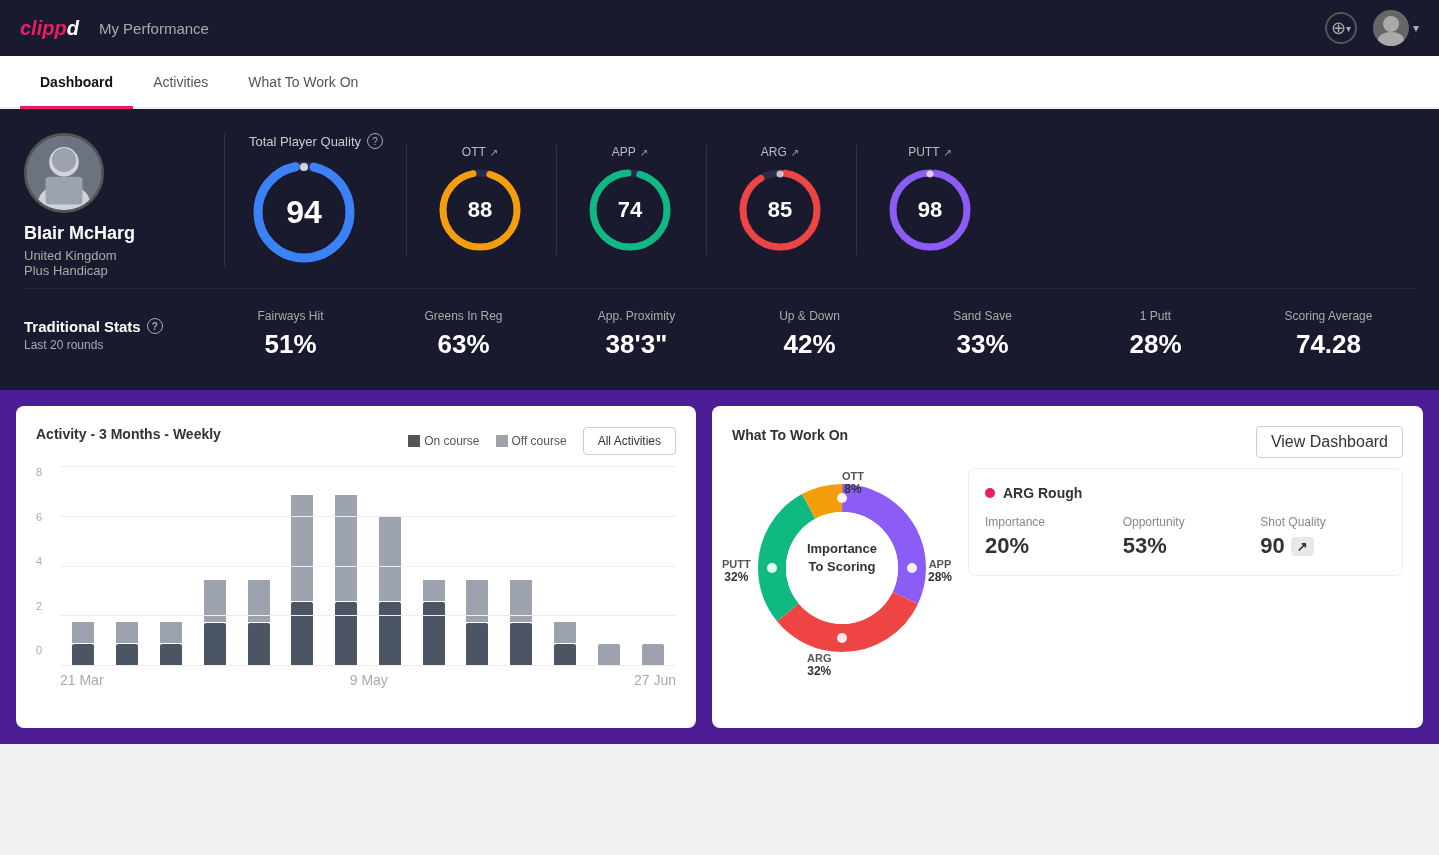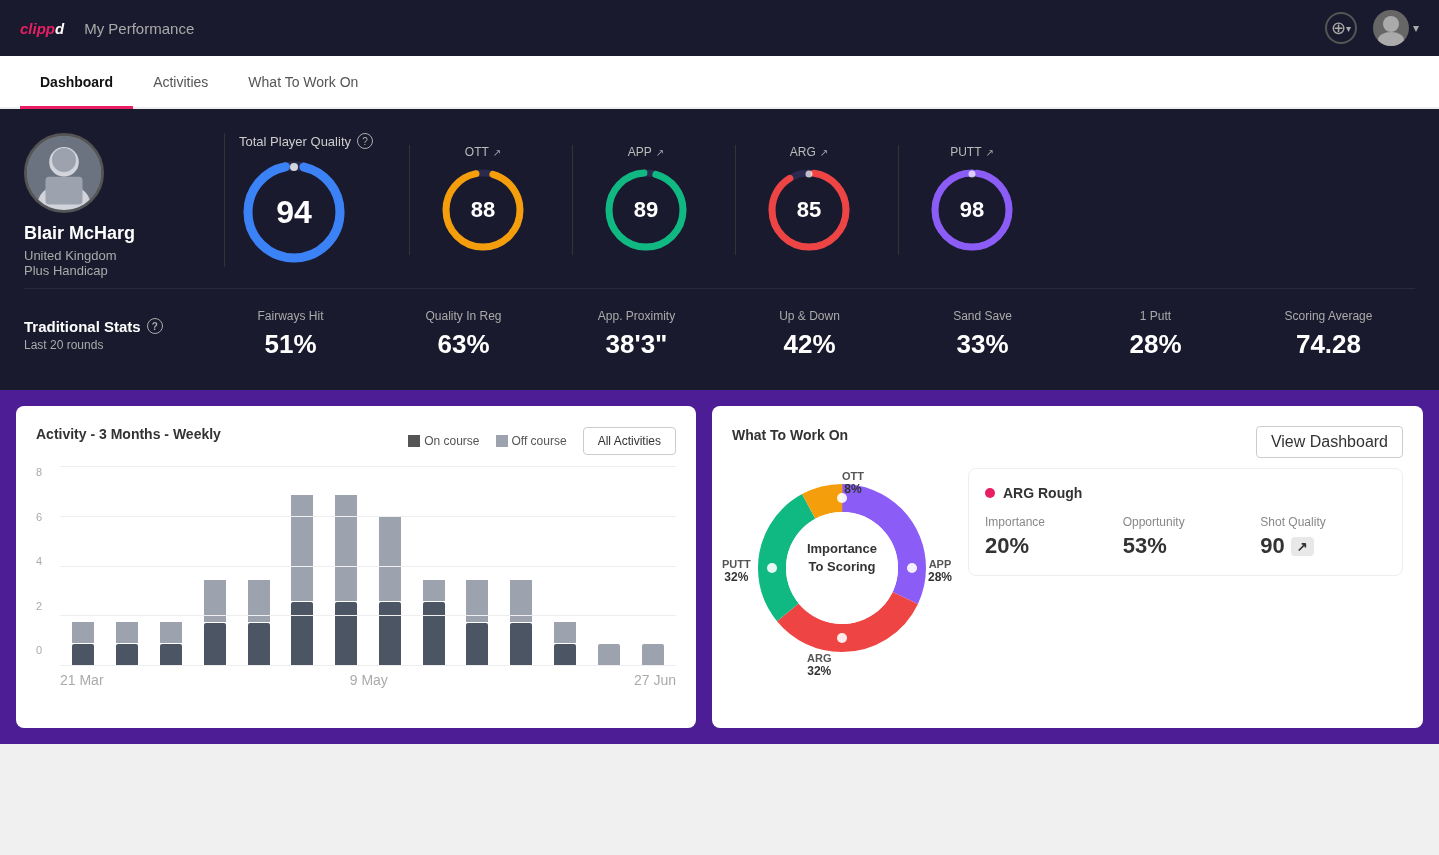--- a/index.html
+++ b/index.html
@@ -7,21 +7,21 @@
 
     
     .header {
       background: #1a1a2e;
       display: flex;
       align-items: center;
       padding: 0 20px;
       height: 56px;
       justify-content: space-between;
     }
-    .logo { color: #e91e63; font-size: 15px; font-weight: bold; font-style: italic; }
+    .logo { color: #e91e63; font-size: 20px; font-weight: bold; font-style: italic; }
     .logo span { color: #fff; }
     .header-title { color: #aaa; font-size: 15px; margin-left: 20px; }
     .header-left { display: flex; align-items: center; }
     .header-right { display: flex; align-items: center; gap: 16px; }
     .header-add { border: 2px solid #555; border-radius: 50%; width: 32px; height: 32px; display: flex; align-items: center; justify-content: center; color: #aaa; font-size: 18px; cursor: pointer; }
     .header-avatar { width: 36px; height: 36px; border-radius: 50%; background: #666; overflow: hidden; display: flex; align-items: center; justify-content: center; }
     .header-caret { color: #aaa; font-size: 12px; }
 
     
     .tabs {
@@ -65,22 +65,22 @@
     }
     .player-name { font-size: 18px; font-weight: 700; color: #fff; margin-bottom: 4px; }
     .player-country { font-size: 13px; color: #aaa; }
     .player-handicap { font-size: 13px; color: #aaa; }
 
     .metrics-row {
       display: flex;
       align-items: center;
       flex: 1;
       border-left: 1px solid #333;
-      padding-left: 14px;
-      gap: 16px;
+      padding-left: 24px;
+      gap: 3px;
       text-align: center;
     }
     .tpq-section { display: flex; flex-direction: column; align-items: flex-start; padding-right: 20px; }
     .tpq-label { font-size: 13px; color: #ccc; display: flex; align-items: center; gap: 6px; margin-bottom: 8px; }
     .tpq-circle-wrap { position: relative; width: 110px; height: 110px; }
 
     .metric-item {
       display: flex; flex-direction: column; align-items: center;
       padding: 0 28px;
       border-left: 1px solid #333;
@@ -246,21 +246,21 @@
       <div class="metric-item">
         <div class="metric-label">
           <span>APP</span>
           <span class="metric-arrow">↗</span>
         </div>
         <div class="metric-circle">
           <svg width="90" height="90" viewBox="0 0 90 90">
             <circle cx="45" cy="45" r="37" fill="none" stroke="#2a2a4e" stroke-width="7"></circle>
             <circle cx="45" cy="45" r="37" fill="none" stroke="#10b981" stroke-width="7" stroke-dasharray="220 232" stroke-dashoffset="-10" stroke-linecap="round" transform="rotate(-90 45 45)"></circle>
           </svg>
-          <div class="ring-number-sm">89</div>
+          <div class="ring-number-sm">74</div>
         </div>
       </div>
 
       <div class="metric-item">
         <div class="metric-label">
           <span>ARG</span>
           <span class="metric-arrow">↗</span>
         </div>
         <div class="metric-circle">
           <svg width="90" height="90" viewBox="0 0 90 90">
@@ -295,21 +295,21 @@
         <span>Traditional Stats</span>
         <span style="border:1px solid #aaa;border-radius:50%;width:16px;height:16px;display:inline-flex;align-items:center;justify-content:center;font-size:10px;color:#aaa;cursor:pointer">?</span>
       </div>
       <div class="stats-sub">Last 20 rounds</div>
     </div>
     <div class="stat-item">
       <div class="stat-name">Fairways Hit</div>
       <div class="stat-value">51%</div>
     </div>
     <div class="stat-item">
-      <div class="stat-name">Quality In Reg</div>
+      <div class="stat-name">Greens In Reg</div>
       <div class="stat-value">63%</div>
     </div>
     <div class="stat-item">
       <div class="stat-name">App. Proximity</div>
       <div class="stat-value">38'3"</div>
     </div>
     <div class="stat-item">
       <div class="stat-name">Up &amp; Down</div>
       <div class="stat-value">42%</div>
     </div>

